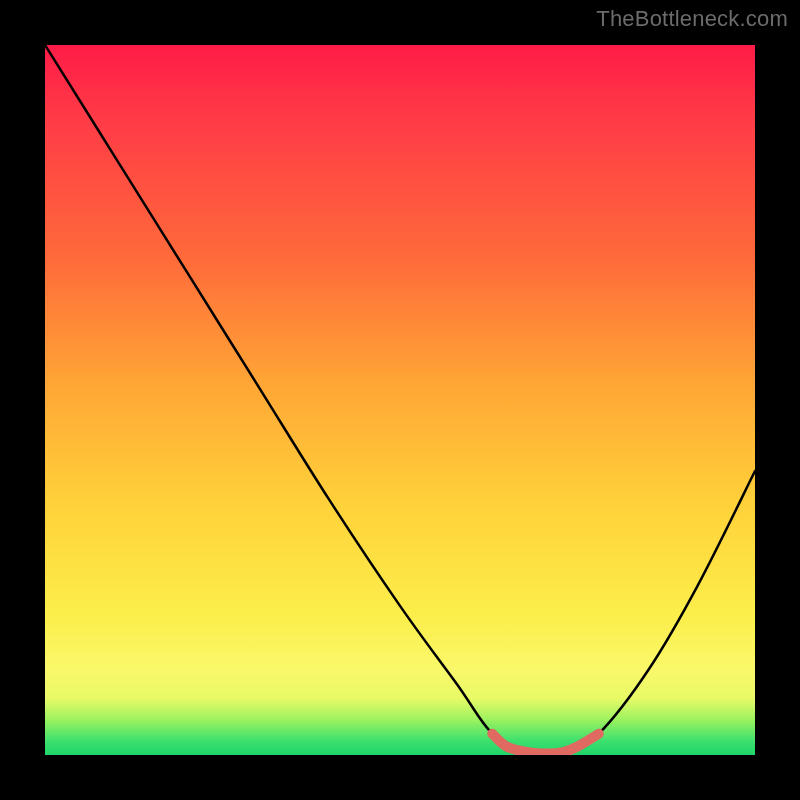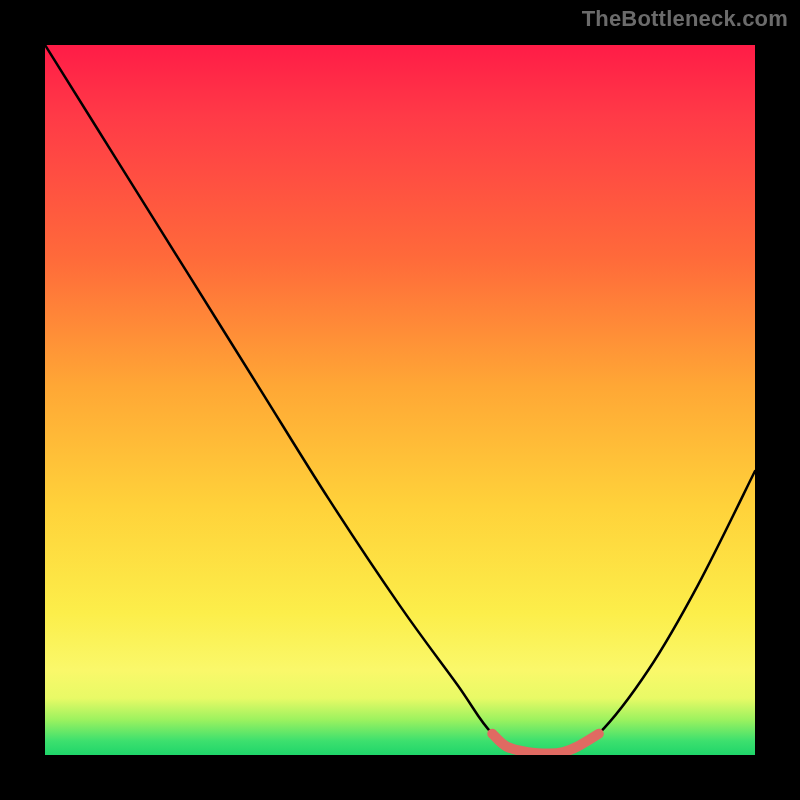--- a/index.html
+++ b/index.html
@@ -38,21 +38,21 @@
       #3de06e 98%,
       #1fd56a 100%
     );
   }
   .attribution {
     position: absolute;
     top: 6px;
     right: 12px;
     color: #6b6b6b;
     font-size: 22px;
-    font-weight: 700;
+    font-weight: 400;
     letter-spacing: 0.2px;
     user-select: none;
   }
   svg.curve {
     position: absolute;
     left: 0;
     top: 0;
     width: 710px;
     height: 710px;
     display: block;

